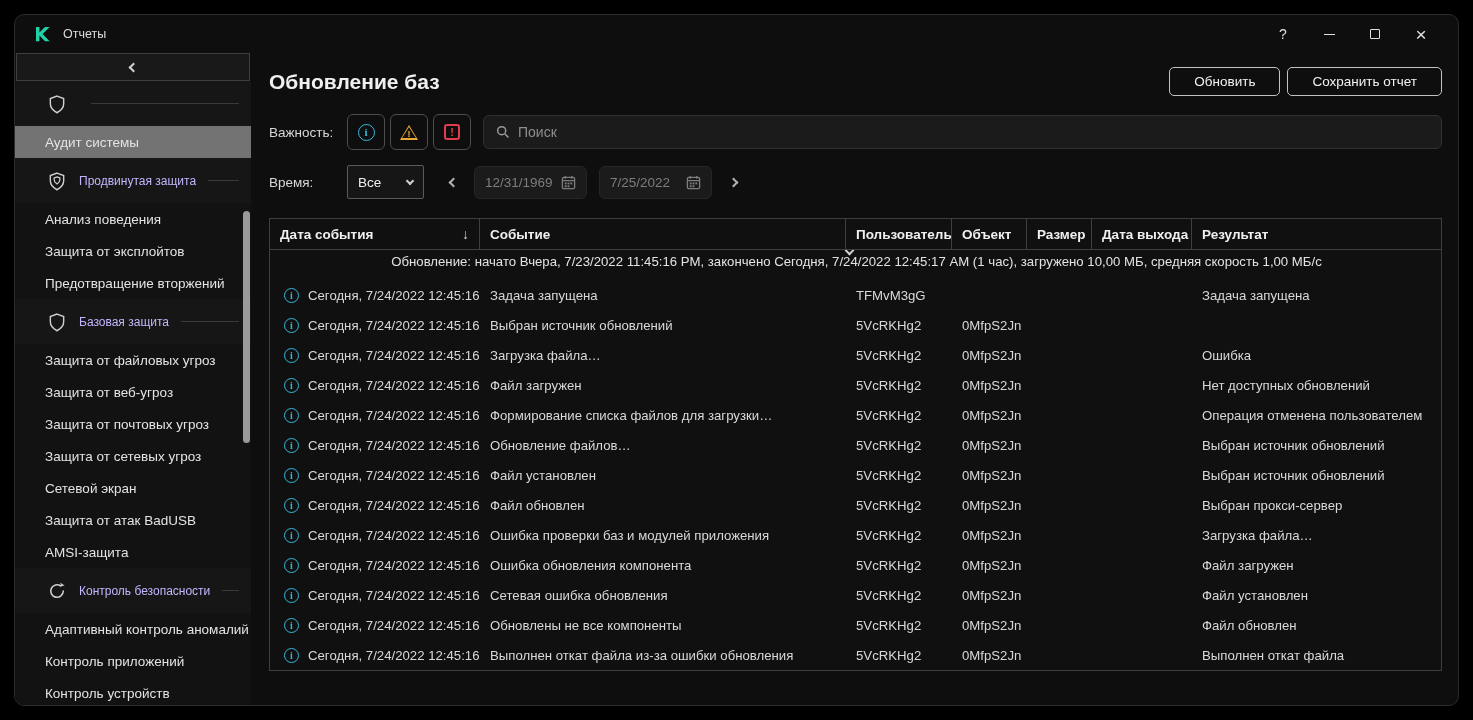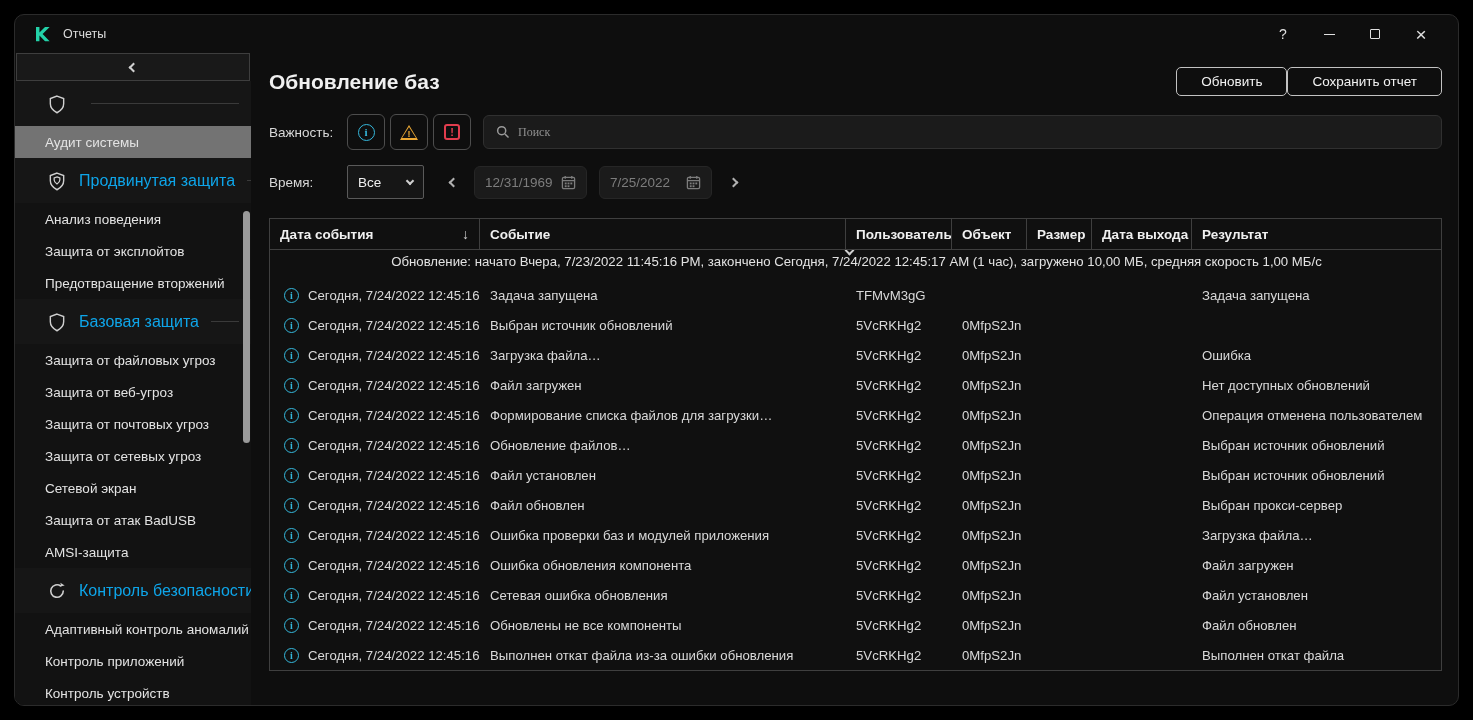--- a/index.html
+++ b/index.html
@@ -25,32 +25,32 @@
     display:flex; align-items:center; justify-content:center; }
   .chev { display:inline-block; width:7px; height:7px; border-right:2px solid #cfcfcf;
     border-bottom:2px solid #cfcfcf; }
   .chev-left { transform:rotate(135deg); }
   .chev-right { transform:rotate(-45deg); }
   .chev-down { transform:rotate(45deg); margin-top:-3px; }
   .side-list { overflow:hidden; height:626px; background:#121212; }
   .side-section { height:45px; display:flex; align-items:center; padding:0 12px 0 32px;
     background:#161616; }
   .side-section .sec-icon { width:20px; height:20px; margin-right:12px; flex:none; color:#cfcfcf; }
-  .side-section .sec-label { font-size:16px; color:#0ea5e9; white-space:nowrap; }
+  .side-section .sec-label { font-size:12px; color:#c4b5fd; white-space:nowrap; }
   .side-section .sec-rule { flex:1; height:1px; background:#3a3a3a; margin-left:12px; min-width:10px; }
   .side-item { height:32px; display:flex; align-items:center; padding-left:30px;
     font-size:13.5px; color:#e3e3e3; background:#121212; white-space:nowrap; }
   .side-item.active { background:#737373; }
   .side-scrollthumb { position:absolute; right:1px; top:158px; width:7px; height:232px;
     background:#9a9a9a; border-radius:4px; }
   
   .main { flex:1; padding:14px 16px 0 18px; display:flex; flex-direction:column; }
   .main-header { display:flex; align-items:center; margin-bottom:18px; }
   .page-title { font-size:21px; font-weight:bold; color:#f0f0f0; }
-  .hdr-buttons { margin-left:auto; display:flex; }
+  .hdr-buttons { margin-left:auto; display:flex; gap:7px; }
   .btn { height:29px; padding:0 24px; border:1px solid #c2c2c2; border-radius:5px;
     background:transparent; color:#f2f2f2; font-size:13.5px; display:flex; align-items:center; }
   .filter-row { display:flex; align-items:center; margin-bottom:15px; }
   .filter-label { width:78px; font-size:13.5px; color:#d8d8d8; flex:none; }
   .sev-group { display:flex; gap:5px; }
   .sev-btn { width:38px; height:36px; border:1px solid #4d4d4d; border-radius:6px;
     display:flex; align-items:center; justify-content:center; background:transparent; }
   .info-glyph { width:17px; height:17px; border:1.8px solid #35b8dc; border-radius:50%;
     color:#35b8dc; font-size:11px; font-weight:bold; display:flex; align-items:center;
     justify-content:center; font-family:"Liberation Serif",serif; }
@@ -58,21 +58,21 @@
     border-right:9px solid transparent; border-bottom:15px solid #eda934; }
   .warn-glyph::after { content:""; position:absolute; left:-7px; top:2.5px; width:0; height:0;
     border-left:7px solid transparent; border-right:7px solid transparent; border-bottom:11px solid #111; }
   .warn-bang { position:absolute; left:-1.5px; top:4px; width:3px; color:#eda934; font-size:9px;
     font-weight:bold; z-index:2; }
   .crit-glyph { width:16px; height:16px; border:2px solid #e23d4e; border-radius:3px;
     color:#e23d4e; font-size:11px; font-weight:bold; display:flex; align-items:center; justify-content:center; }
   .search-box { flex:1; height:34px; margin-left:12px; background:#1b1b1b;
     border:1px solid #303030; border-radius:6px; display:flex; align-items:center; padding:0 12px; }
   .search-box input { flex:1; background:transparent; border:none; outline:none;
-    color:#d9d9d9; font-size:12px; font-family:Liberation Serif, serif; }
+    color:#d9d9d9; font-size:14px; font-family:Liberation Sans, sans-serif; }
   .search-box input::placeholder { color:#8f8f8f; }
   .search-icon { width:14px; height:14px; margin-right:8px; color:#9a9a9a; flex:none; }
   .time-select { width:77px; height:34px; border:1px solid #5a5a5a; border-radius:2px;
     background:#161616; display:flex; align-items:center; padding:0 10px; font-size:13.5px;
     color:#efefef; }
   .time-select .chev { margin-left:auto; width:6px; height:6px; }
   .nav-arrow { width:30px; display:flex; justify-content:center; color:#b0b0b0; }
   .nav-arrow .chev { border-color:#b0b0b0; }
   .date-field { width:113px; height:33px; background:#1b1b1b; border:1px solid #262626;
     border-radius:6px; display:flex; align-items:center; padding:0 10px; margin:0 6px;

